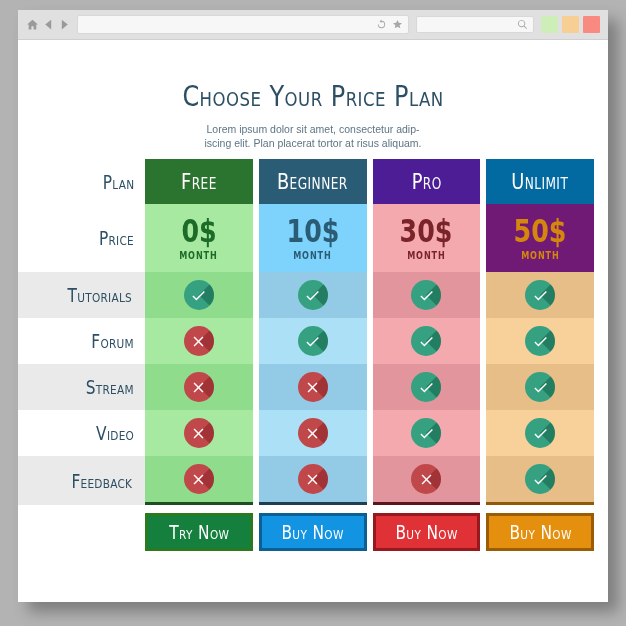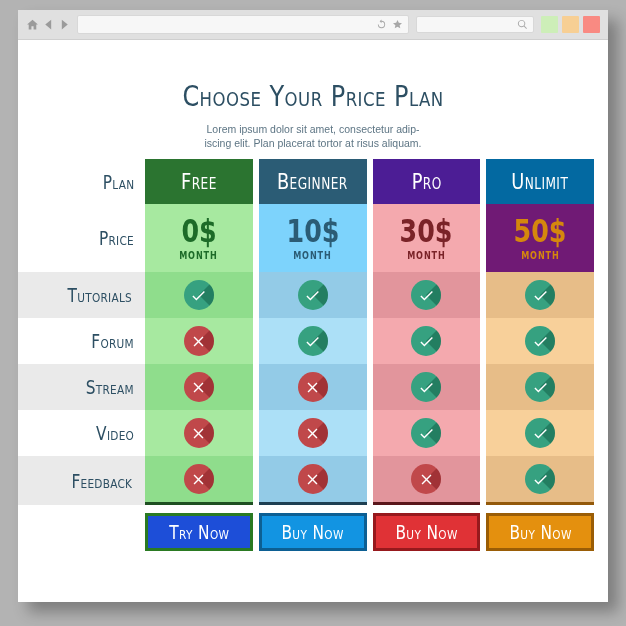--- a/index.html
+++ b/index.html
@@ -583,21 +583,21 @@
                 </div>
               </div>
               <div class="col-foot" style="background: rgb(147, 89, 10);"></div>
             </div>
           </div>
         </div>
         <div class="trow btn-row">
           <div class="label-cell"></div>
           <div class="cols">
             <div class="col">
-              <div class="btn" style="background: #1d4ed8; border: 3px solid rgb(42, 122, 34);">
+              <div class="btn" style="background: #15803d; border: 3px solid rgb(42, 122, 34);">
                 <span>Try Now</span>
               </div>
             </div>
             <div class="col">
               <div class="btn" style="background: rgb(18, 148, 226); border: 3px solid rgb(12, 95, 147);">
                 <span>Buy Now</span>
               </div>
             </div>
             <div class="col">
               <div class="btn" style="background: rgb(224, 50, 54); border: 3px solid rgb(151, 25, 29);">

